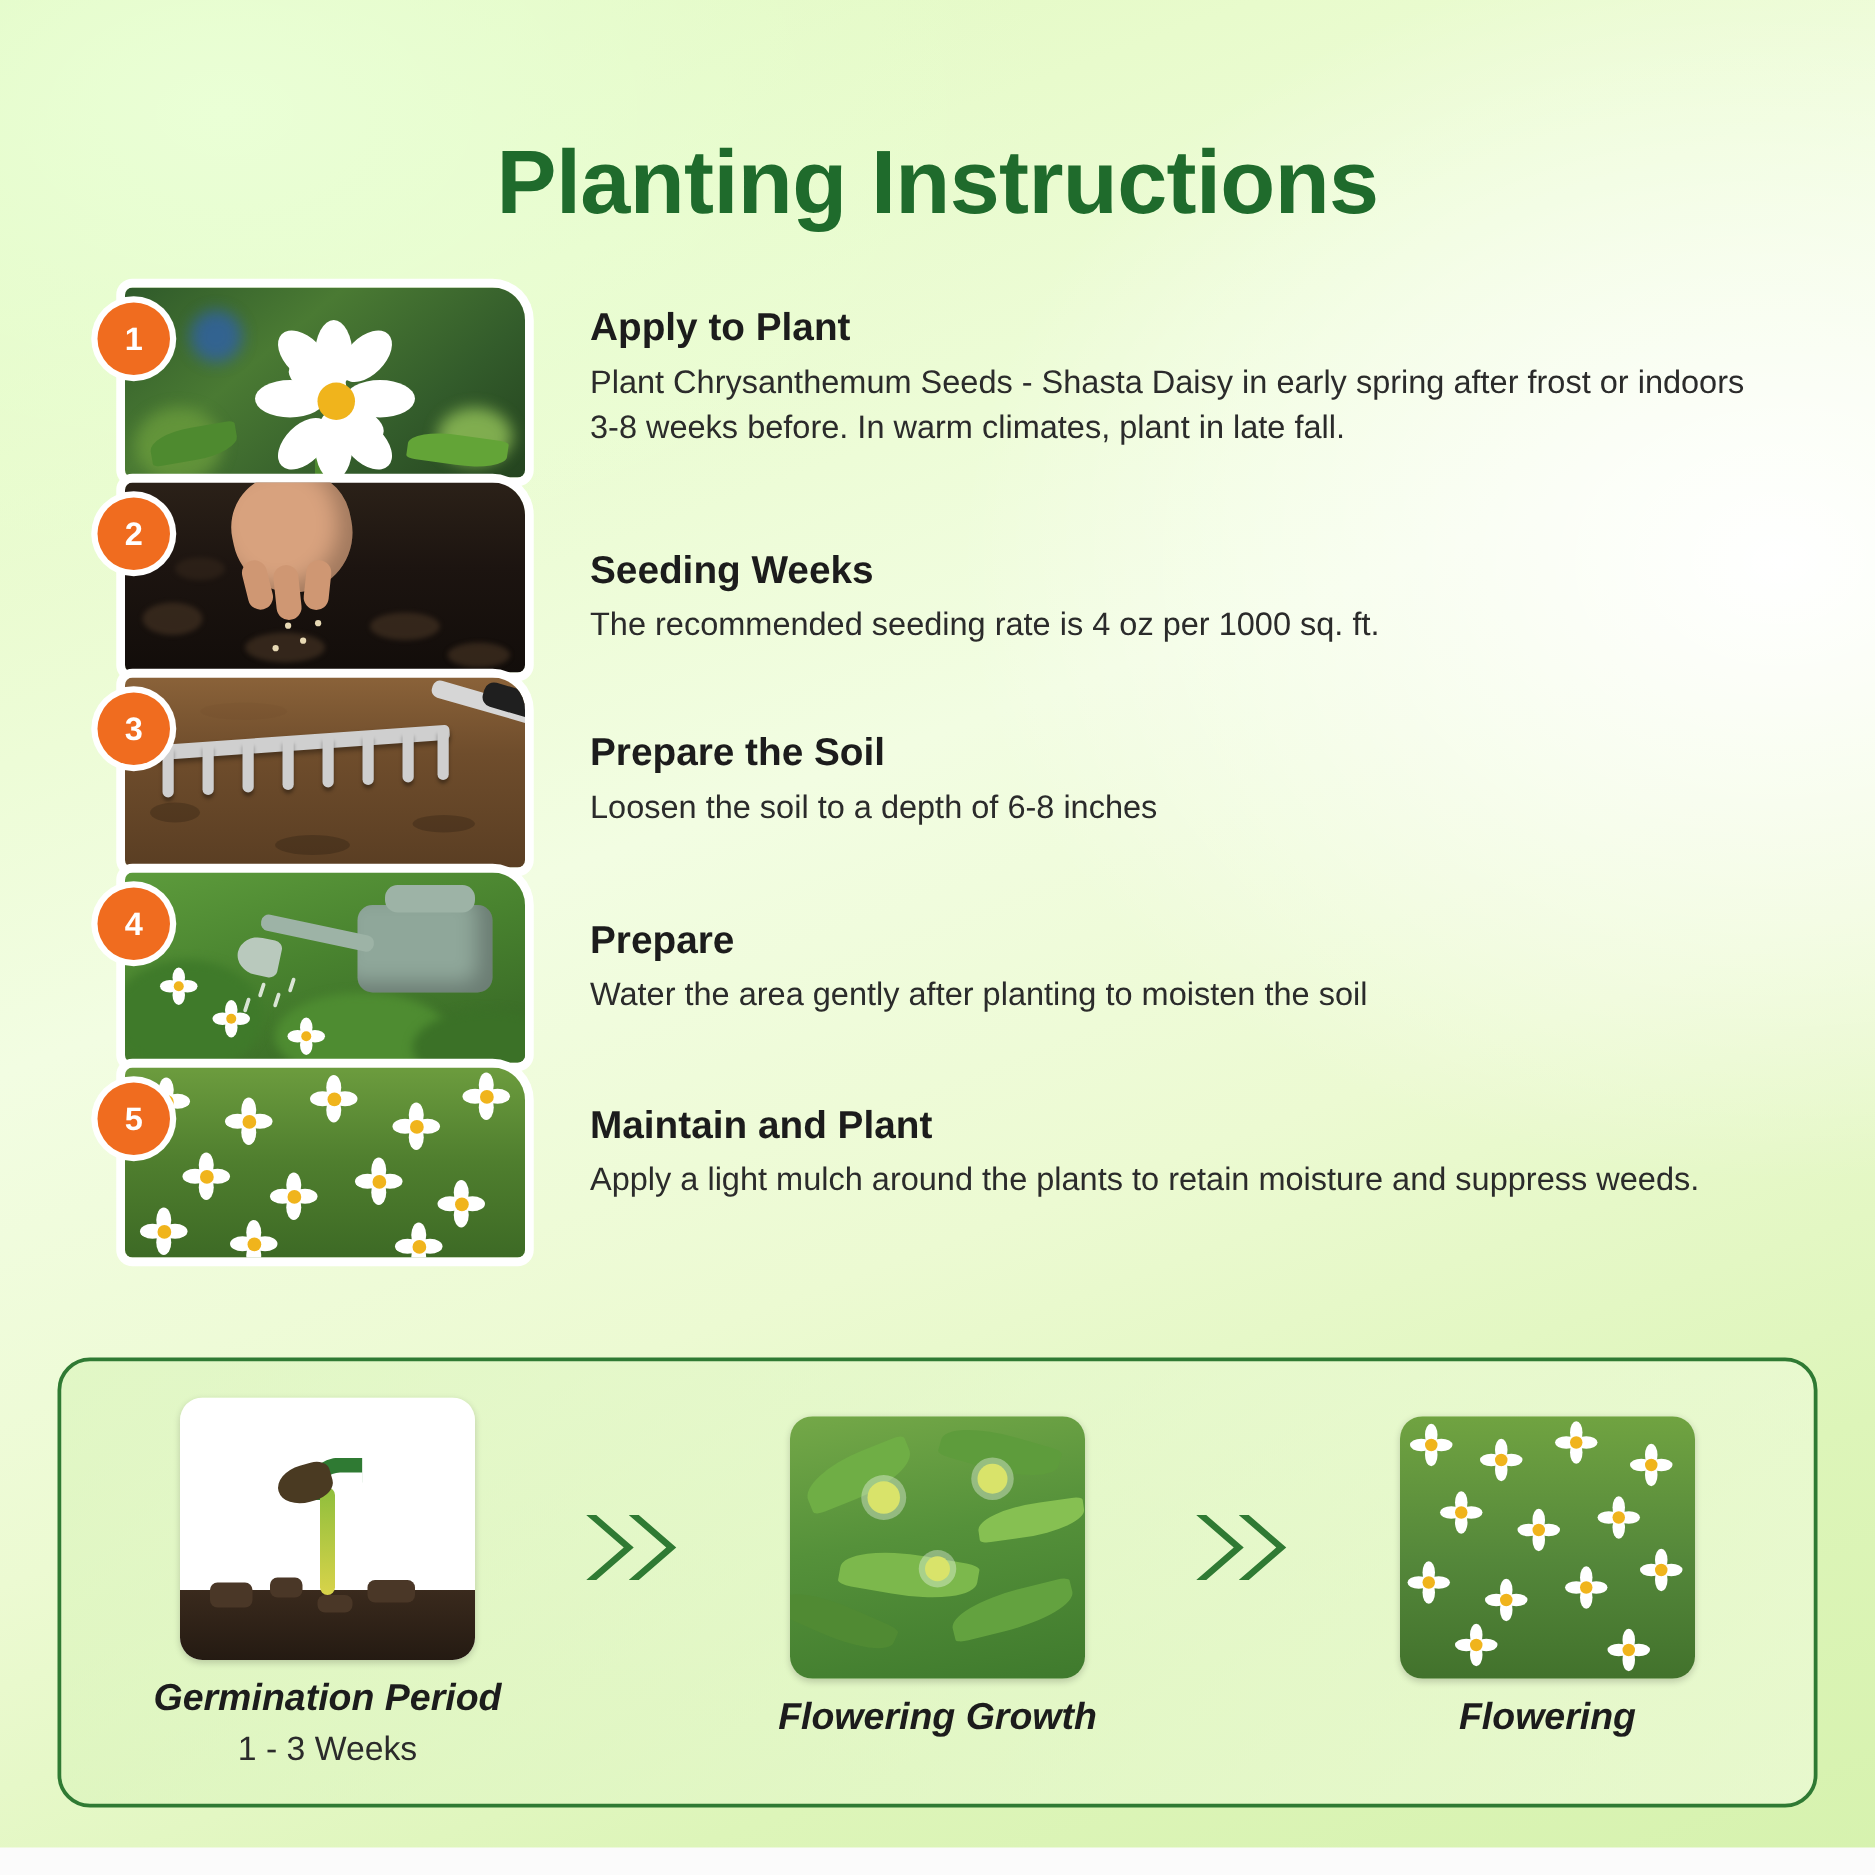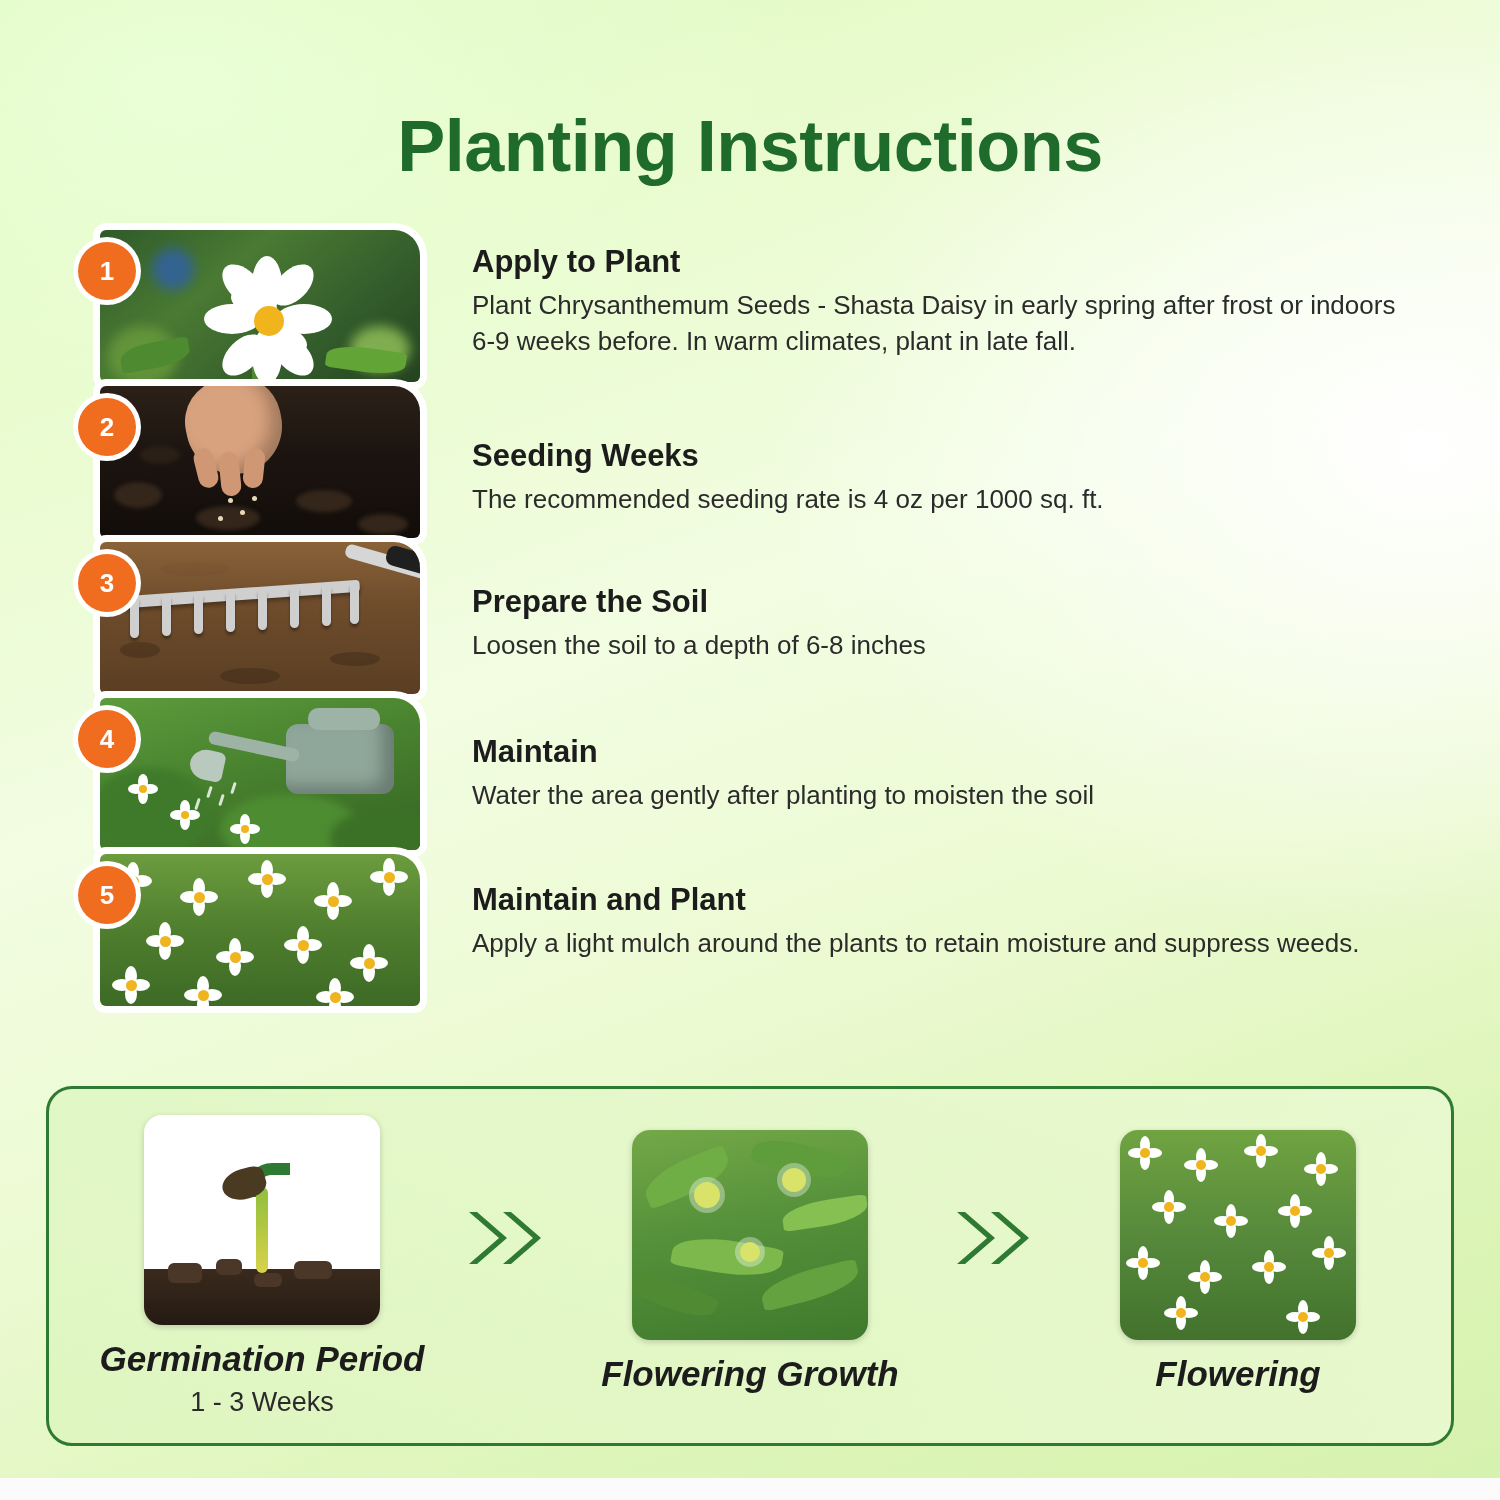--- a/index.html
+++ b/index.html
@@ -178,21 +178,21 @@
     align-items: center;
     justify-content: space-around;
     padding: 0 30px;
   }
   .tl-item { width: 330px; text-align: center; }
   .tl-img {
     width: 236px; height: 210px; margin: 0 auto 14px auto;
     border-radius: 18px; overflow: hidden; position: relative;
     box-shadow: 0 2px 6px rgba(0,0,0,.18);
   }
-  .tl-title { font-size: 35px; font-weight: 800; font-style: italic; color: #1c1c1c; margin-bottom: 8px; }
+  .tl-title { font-size: 30px; font-weight: 800; font-style: italic; color: #1c1c1c; margin-bottom: 8px; }
   .tl-sub { font-size: 27px; color: #2b2b2b; }
   .chev {
     width: 86px; display: flex; align-items: center; justify-content: center;
     color: #2f7a33; margin-bottom: 56px;
   }
   .chev svg { display: block; }
 
   
   .ph-sprout { background: #ffffff; }
   .ph-sprout .ground { position:absolute; left:0; right:0; bottom:0; height:56px; background: linear-gradient(180deg,#3a2a1d,#241a12); }
@@ -242,21 +242,21 @@
               <div class="petal" style="left:60px;top:80px;width:50px;height:30px;transform:rotate(45deg);"></div>
               <div class="petal" style="left:22px;top:30px;width:48px;height:26px;transform:rotate(20deg);"></div>
               <div class="petal" style="left:52px;top:66px;width:48px;height:26px;transform:rotate(20deg);"></div>
               <div class="center"></div>
             </div>
           </div>
         </div>
       </div>
       <div class="step-text">
         <div class="step-title">Apply to Plant</div>
-        <p class="step-body">Plant Chrysanthemum Seeds - Shasta Daisy in early spring after frost or indoors 6-9 weeks before. In warm climates, plant in late fall.</p>
+        <p class="step-body">Plant Chrysanthemum Seeds - Shasta Daisy in early spring after frost or indoors 3-8 weeks before. In warm climates, plant in late fall.</p>
       </div>
     </div>
 
     <div class="step s2">
       <div class="thumb-wrap">
         <div class="badge">2</div>
         <div class="thumb">
           <div class="ph ph-soil2">
             <div class="clod" style="left:14px;top:96px;width:48px;height:26px;"></div>
             <div class="clod" style="left:96px;top:120px;width:64px;height:24px;"></div>
@@ -343,21 +343,21 @@
               <div class="petal" style="left:8px;top:-2px;width:10px;height:16px;"></div>
               <div class="petal" style="left:8px;top:12px;width:10px;height:16px;"></div>
               <div class="petal" style="left:-2px;top:8px;width:16px;height:10px;"></div>
               <div class="petal" style="left:12px;top:8px;width:16px;height:10px;"></div>
               <div class="center"></div>
             </div>
           </div>
         </div>
       </div>
       <div class="step-text">
-        <div class="step-title">Maintain</div>
+        <div class="step-title">Prepare</div>
         <p class="step-body">Water the area gently after planting to moisten the soil</p>
       </div>
     </div>
 
     <div class="step s5">
       <div class="thumb-wrap">
         <div class="badge">5</div>
         <div class="thumb">
           <div class="ph ph-field5">
             <div class="mini-flower flower" style="left:16px;top:10px;">

